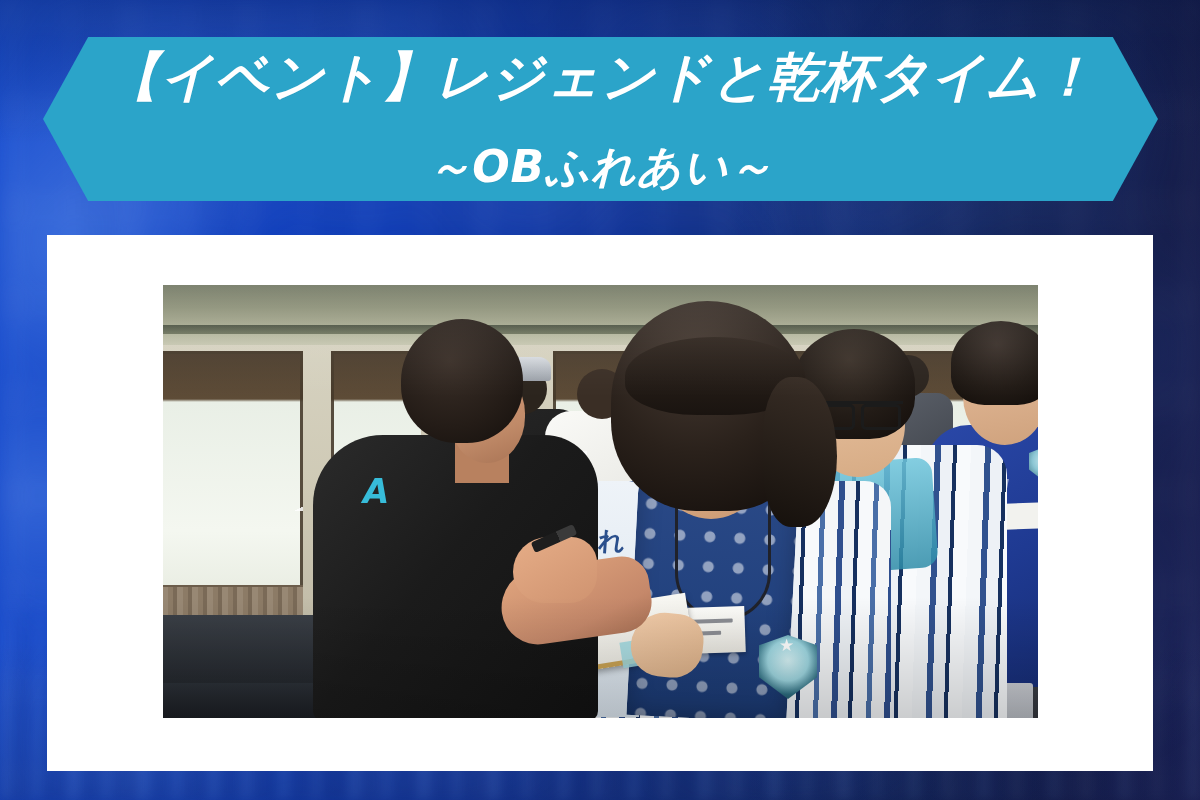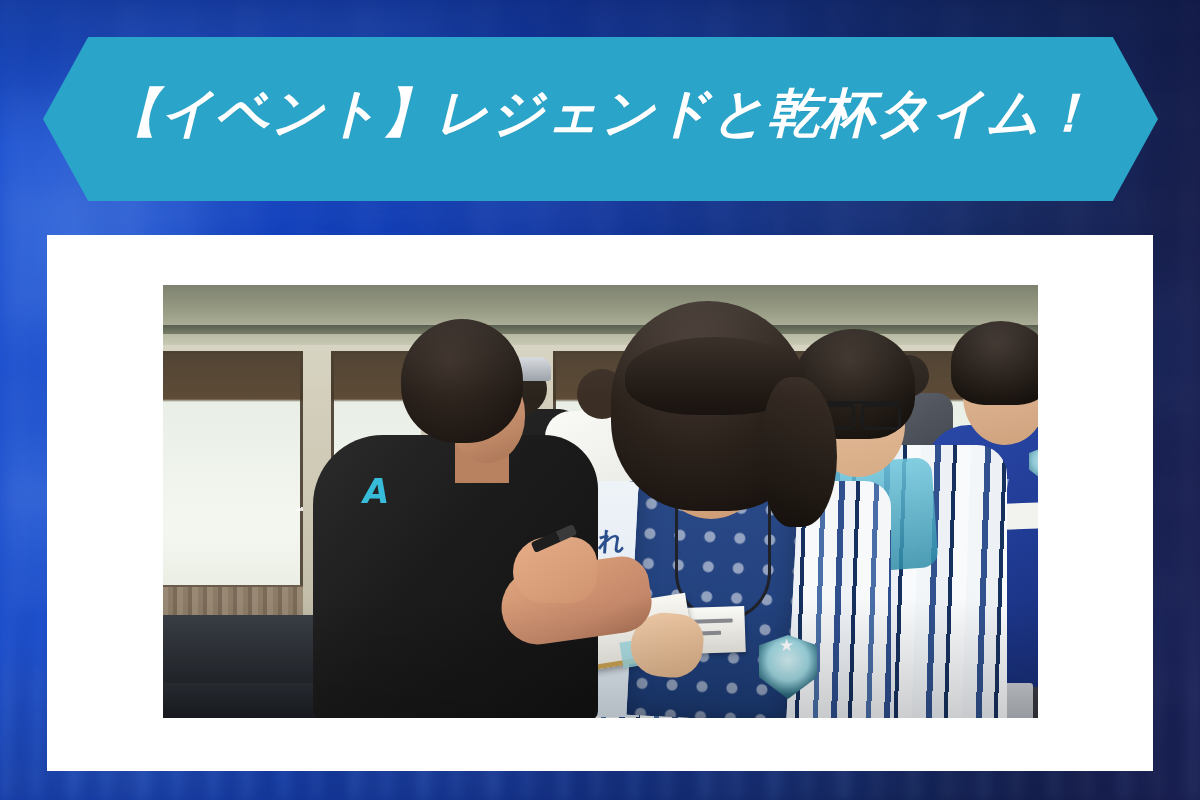--- a/index.html
+++ b/index.html
@@ -506,20 +506,21 @@
 <div id="stage">
 
   <div class="bg-base"></div>
   <div class="bg-blotch"></div>
   <div class="bg-blocks"></div>
   <div class="bg-streaks"></div>
   <div class="bg-vignette"></div>
 
   <div id="title-banner">
     <div class="title-line" id="title-line-1">【イベント】レジェンドと乾杯タイム！</div>
+    <div class="title-line" id="title-line-2">～OBふれあい～</div>
   </div>
 
   <div id="photo-card"></div>
 
   <div id="event-photo">
 
     <div class="ph ph-wall"></div>
 
     <div class="ph ph-win ph-win-1">
       <div class="ph-win-truss"></div>

